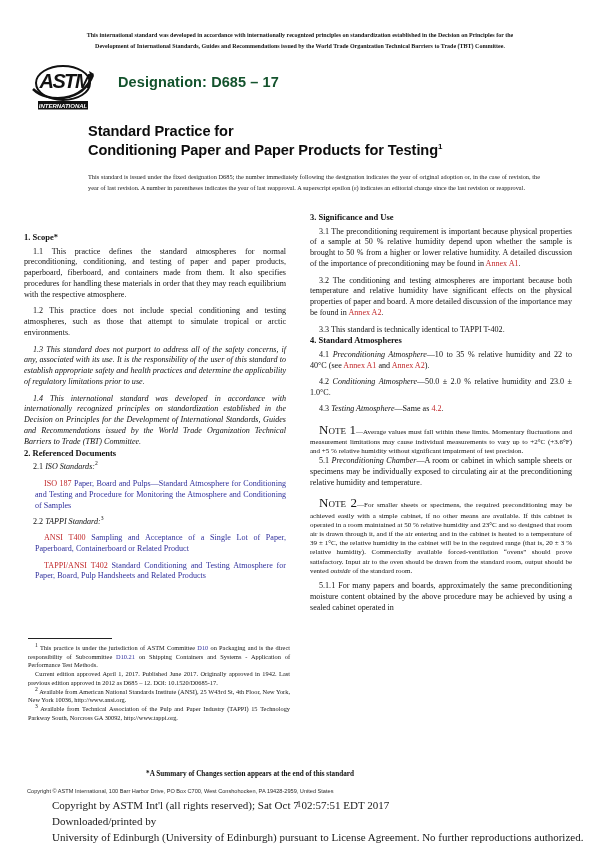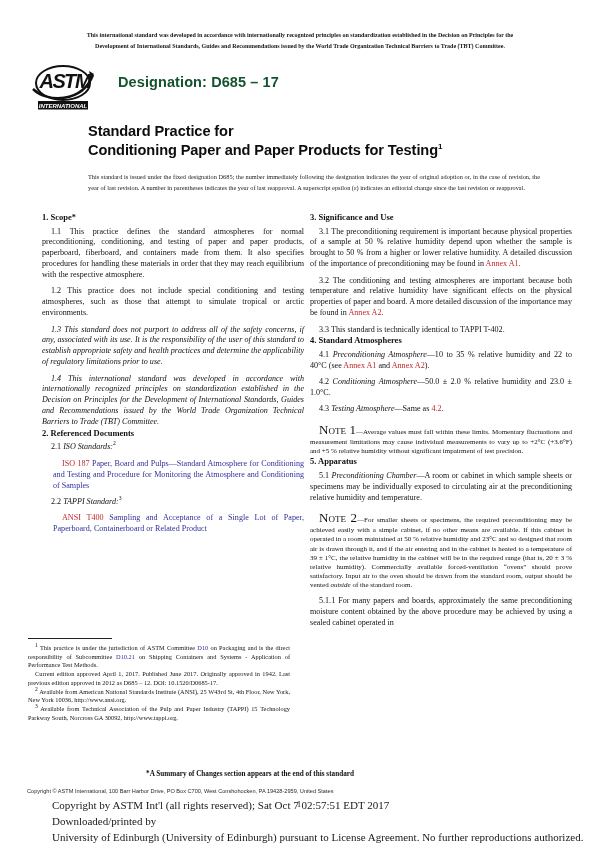--- a/index.html
+++ b/index.html
@@ -94,21 +94,21 @@
   
   .col {
     position: absolute;
     top: 212px;
     width: 262px;
     font-size: 8.1px;
     line-height: 1.345;
     text-align: justify;
     color: #111111;
   }
-  .col-left  { left: 42px; }
+  .col-left  { left: 24px; margin-top: 20px; }
   .col-right { left: 310px; }
 
   h2.sec {
     font-size: 8.5px;
     font-weight: bold;
     margin: 0 0 3.5px 0;
     line-height: 1.3;
     text-align: left;
   }
   .sec-gap { margin-top: 9.5px; }
@@ -269,20 +269,21 @@
     <h2 class="sec sec-gap">2. Referenced Documents</h2>
 
     <p class="para sub-head"><span>2.1</span> <span class="it">ISO Standards:</span><sup class="fn">2</sup></p>
 
     <p class="para ref-item"><span class="red">ISO 187</span> <span class="blue">Paper, Board and Pulps—Standard Atmosphere for Conditioning and Testing and Procedure for Monitoring the Atmosphere and Conditioning of Samples</span></p>
 
     <p class="para sub-head"><span>2.2</span> <span class="it">TAPPI Standard:</span><sup class="fn">3</sup></p>
 
     <p class="para ref-item"><span class="red">ANSI T400</span> <span class="blue">Sampling and Acceptance of a Single Lot of Paper, Paperboard, Containerboard or Related Product</span></p>
 
+    <p class="para ref-item"><span class="red">TAPPI/ANSI T402</span> <span class="blue">Standard Conditioning and Testing Atmosphere for Paper, Board, Pulp Handsheets and Related Products</span></p>
   </div>
 
   <div class="footnotes">
     <div class="fn-rule"></div>
     <p><sup class="fn">1</sup> <span>This practice is under the jurisdiction of ASTM Committee </span><span class="blue">D10</span><span> on Packaging and is the direct responsibility of Subcommittee </span><span class="blue">D10.21</span><span> on Shipping Containers and Systems - Application of Performance Test Methods.</span></p>
     <p>Current edition approved April 1, 2017. Published June 2017. Originally approved in 1942. Last previous edition approved in 2012 as D685 – 12. DOI: 10.1520/D0685-17.</p>
     <p><sup class="fn">2</sup> <span>Available from American National Standards Institute (ANSI), 25 W43rd St, 4th Floor, New York, New York 10036, http://www.ansi.org.</span></p>
     <p><sup class="fn">3</sup> <span>Available from Technical Association of the Pulp and Paper Industry (TAPPI) 15 Technology Parkway South, Norcross GA 30092, http://www.tappi.org.</span></p>
   </div>
 
@@ -299,21 +300,20 @@
     <h2 class="sec sec-gap">4. Standard Atmospheres</h2>
 
     <p class="para"><span>4.1</span> <span class="it">Preconditioning Atmosphere</span><span>—10 to 35 % relative humidity and 22 to 40°C (see </span><span class="red">Annex A1</span><span> and </span><span class="red">Annex A2</span><span>).</span></p>
 
     <p class="para"><span>4.2</span> <span class="it">Conditioning Atmosphere</span><span>—50.0 ± 2.0 % relative humidity and 23.0 ± 1.0°C.</span></p>
 
     <p class="para"><span>4.3</span> <span class="it">Testing Atmosphere</span><span>—Same as </span><span class="red">4.2</span><span>.</span></p>
 
     <p class="note"><span class="note-lbl">Note 1</span><span>—Average values must fall within these limits. Momentary fluctuations and measurement limitations may cause individual measurements to vary up to +2°C (+3.6°F) and +5 % relative humidity without significant impairment of test precision.</span></p>
 
-    <h2 class="sec sec-gap">5. Apparatus</h2>
 
     <p class="para"><span>5.1</span> <span class="it">Preconditioning Chamber</span><span>—A room or cabinet in which sample sheets or specimens may be individually exposed to circulating air at the preconditioning relative humidity and temperature.</span></p>
 
     <p class="note"><span class="note-lbl">Note 2</span><span>—For smaller sheets or specimens, the required preconditioning may be achieved easily with a simple cabinet, if no other means are available. If this cabinet is operated in a room maintained at 50 % relative humidity and 23°C and so designed that room air is drawn through it, and if the air entering and in the cabinet is heated to a temperature of 39 ± 1°C, the relative humidity in the cabinet will be in the required range (that is, 20 ± 3 % relative humidity). Commercially available forced-ventilation “ovens” should prove satisfactory. Input air to the oven should be drawn from the standard room, output should be vented </span><span class="it">outside</span><span> of the standard room.</span></p>
 
     <p class="para" style="margin-top:5.5px"><span>5.1.1</span> <span>For many papers and boards, approximately the same preconditioning moisture content obtained by the above procedure may be achieved by using a sealed cabinet operated in</span></p>
   </div>
 
   <div class="summary-line">*A Summary of Changes section appears at the end of this standard</div>
   <div class="copyright-line">Copyright © ASTM International, 100 Barr Harbor Drive, PO Box C700, West Conshohocken, PA 19428-2959, United States</div>

